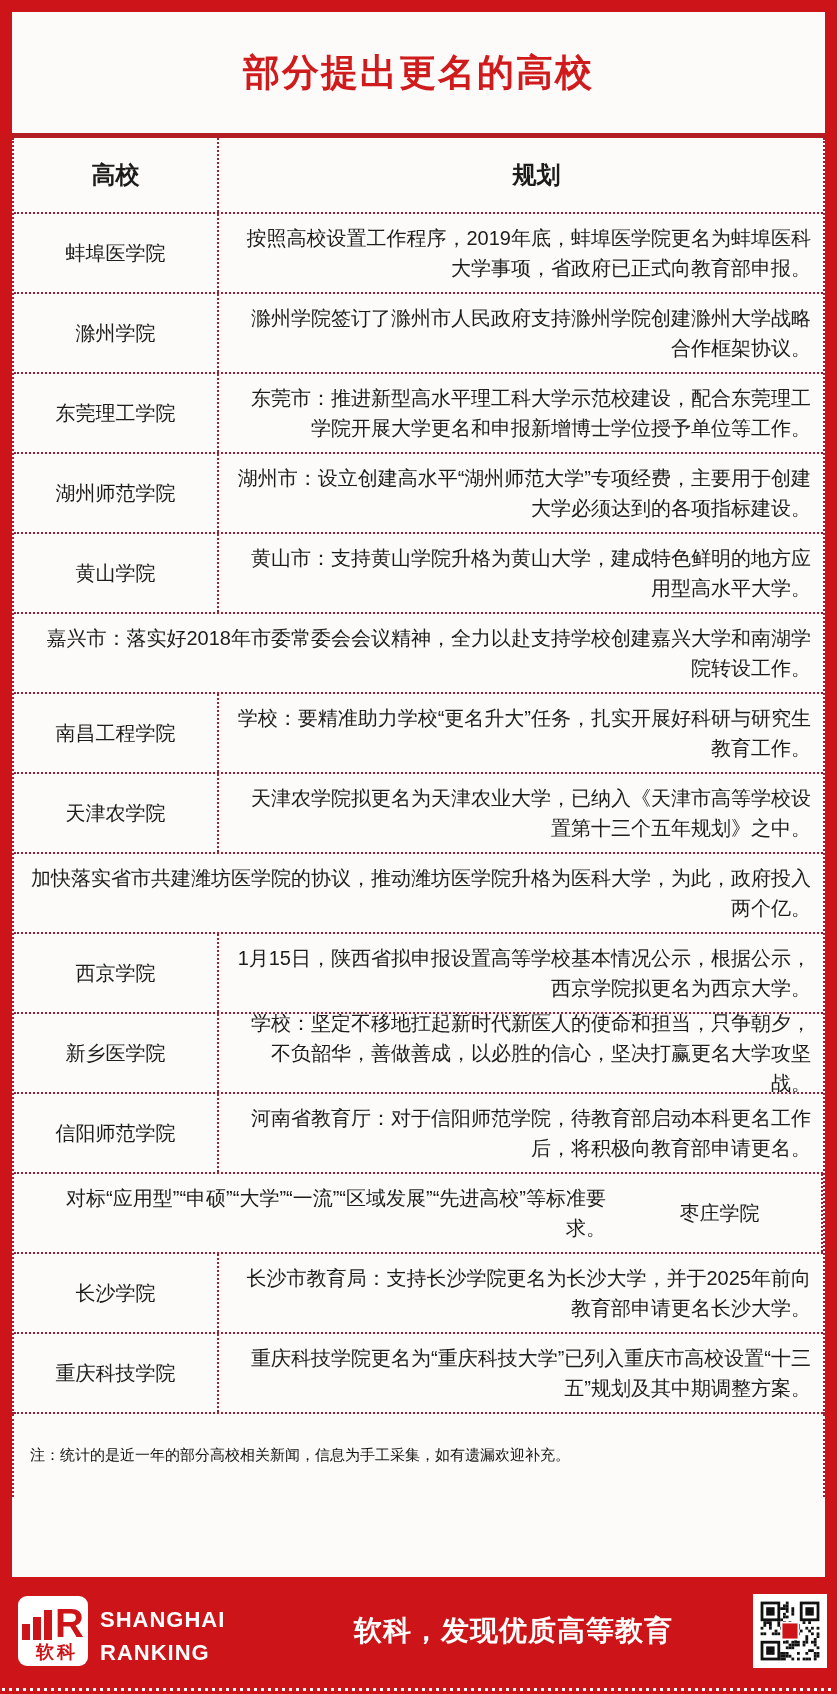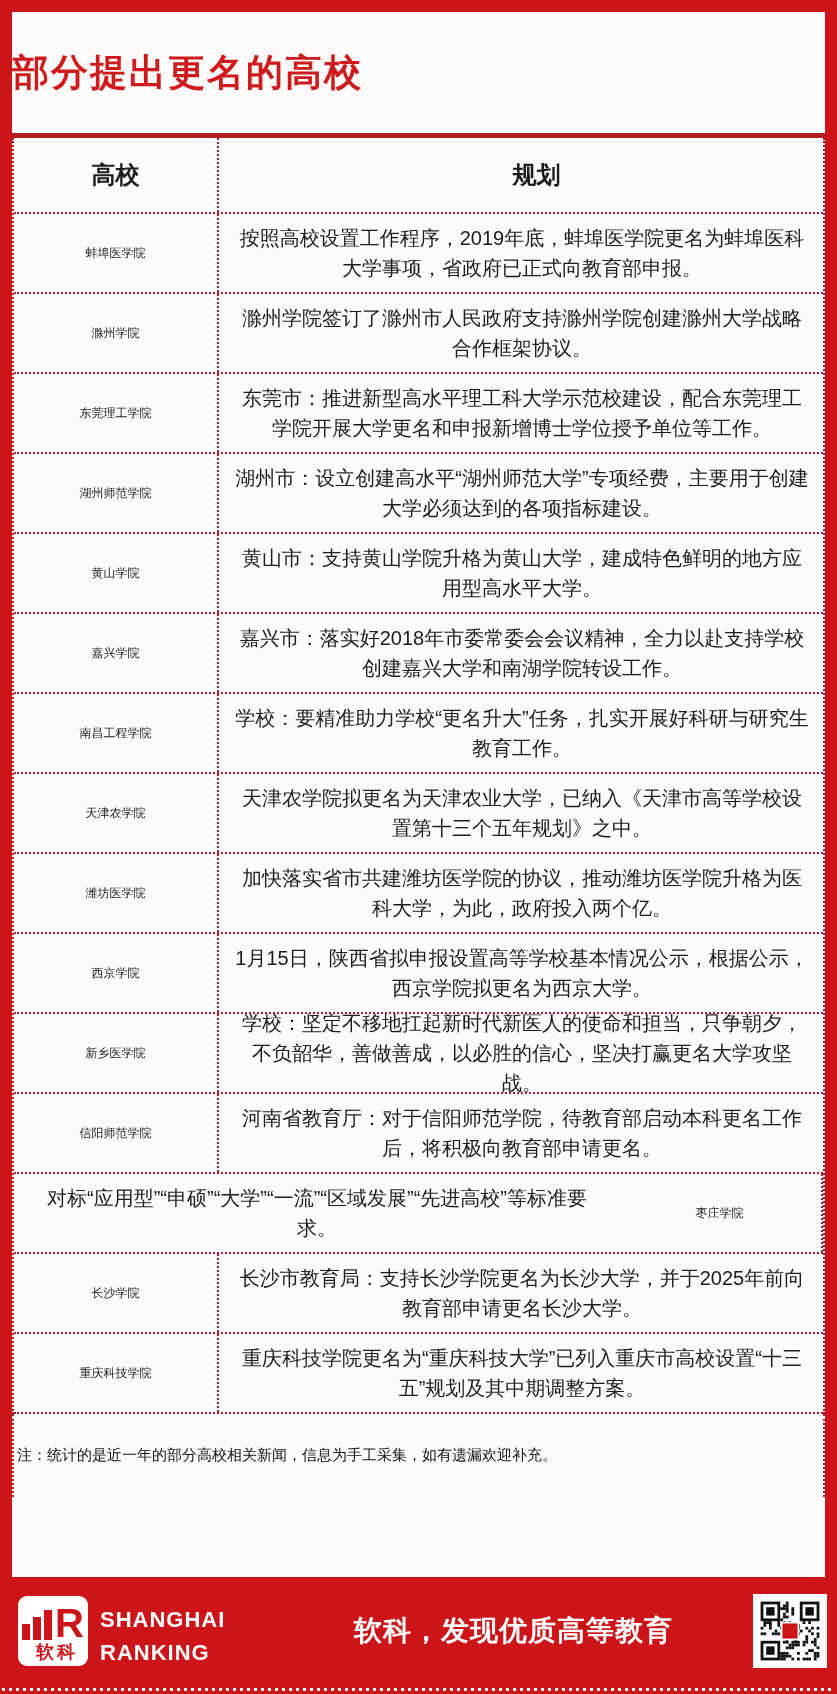--- a/index.html
+++ b/index.html
@@ -16,45 +16,45 @@
     width:837px;height:1694px;position:relative;overflow:hidden;
     font-family:"Liberation Sans","DejaVu Sans",sans-serif;
     color:var(--ink);
   }
   .poster{position:absolute;inset:0;background:var(--red);}
   .content{
     position:absolute;left:12px;top:12px;width:813px;height:1565px;
     background:var(--paper);overflow:hidden;
   }
   .title-block{
-    height:121px;display:flex;align-items:center;justify-content:flex-start;
+    height:121px;display:flex;align-items:center;justify-content:center;
   }
   .page-title{
     color:var(--title-red);font-size:37px;font-weight:bold;letter-spacing:2px;
   }
   .title-divider{height:5px;background:var(--divider-red);}
   .table-wrap{
     border-left:2px dotted var(--dot-red);
     border-right:2px dotted var(--dot-red);
   }
   .t-row{display:flex;border-bottom:2px dotted var(--dot-red);overflow:hidden;}
   .t-header{height:76px;gap:29px;}
   .t-header .cell{font-weight:bold;font-size:24px;justify-content:center;}
   .cell{display:flex;align-items:center;overflow:hidden;}
   .cell-school{
     width:205px;flex:0 0 205px;justify-content:center;text-align:center;
-    border-right:2px dotted var(--dot-red);font-size:12px;padding:0 6px;
+    border-right:2px dotted var(--dot-red);font-size:20px;padding:0 6px;
   }
   .cell-plan{
     flex:1;font-size:20px;line-height:30px;padding:4px 12px 4px 14px;
-    text-align:center;word-break:break-all;
+    text-align:right;word-break:break-all;
   }
   .data-row{height:80px;}
   .note-block{
-    height:83px;display:flex;align-items:center;padding:0 10px 0 3px;
+    height:83px;display:flex;align-items:center;padding:0 10px 0 16px;
     border-left:2px dotted var(--dot-red);border-right:2px dotted var(--dot-red);
   }
   .footnote{font-size:15px;color:#111;}
   .footer-bar{
     position:absolute;left:0;bottom:0;width:837px;height:117px;
     background:var(--red);
   }
   .footer-dotted{
     position:absolute;left:2px;right:2px;bottom:3px;height:3px;
     background:repeating-linear-gradient(90deg,#fff 0 3px,transparent 3px 7px);
@@ -131,39 +131,37 @@
               <span>湖州市：设立创建高水平“湖州师范大学”专项经费，主要用于创建大学必须达到的各项指标建设。</span>
             </div>
   </div>
           <div class="t-row data-row">
     <div class="cell cell-school">黄山学院</div>
     <div class="cell cell-plan">
               <span>黄山市：支持黄山学院升格为黄山大学，建成特色鲜明的地方应用型高水平大学。</span>
             </div>
   </div>
           <div class="t-row data-row">
-    <div class="cell cell-school">嘉兴学院</div>
     <div class="cell cell-plan">
               <span>嘉兴市：落实好2018年市委常委会会议精神，全力以赴支持学校创建嘉兴大学和南湖学院转设工作。</span>
             </div>
   </div>
           <div class="t-row data-row">
     <div class="cell cell-school">南昌工程学院</div>
     <div class="cell cell-plan">
               <span>学校：要精准助力学校“更名升大”任务，扎实开展好科研与研究生教育工作。</span>
             </div>
   </div>
           <div class="t-row data-row">
     <div class="cell cell-school">天津农学院</div>
     <div class="cell cell-plan">
               <span>天津农学院拟更名为天津农业大学，已纳入《天津市高等学校设置第十三个五年规划》之中。</span>
             </div>
   </div>
           <div class="t-row data-row">
-    <div class="cell cell-school">潍坊医学院</div>
     <div class="cell cell-plan">
               <span>加快落实省市共建潍坊医学院的协议，推动潍坊医学院升格为医科大学，为此，政府投入两个亿。</span>
             </div>
   </div>
           <div class="t-row data-row">
     <div class="cell cell-school">西京学院</div>
     <div class="cell cell-plan">
               <span>1月15日，陕西省拟申报设置高等学校基本情况公示，根据公示，西京学院拟更名为西京大学。</span>
             </div>
   </div>

